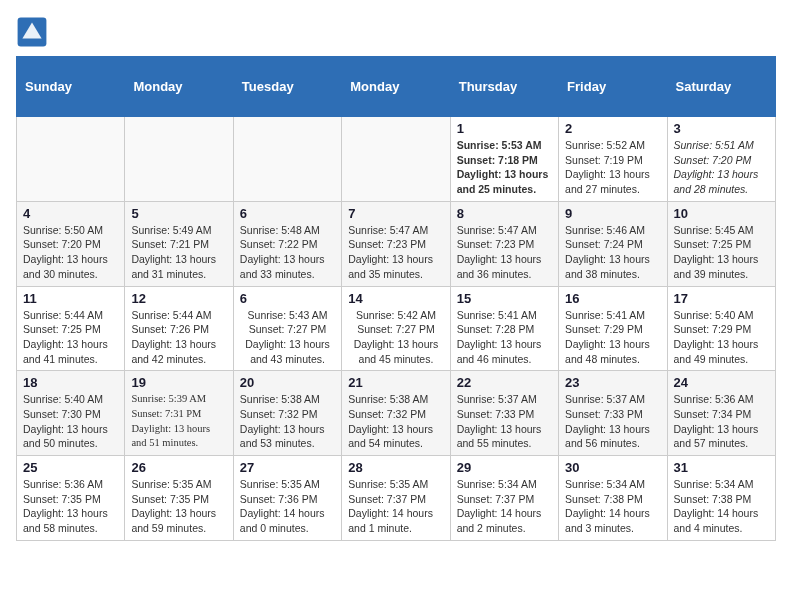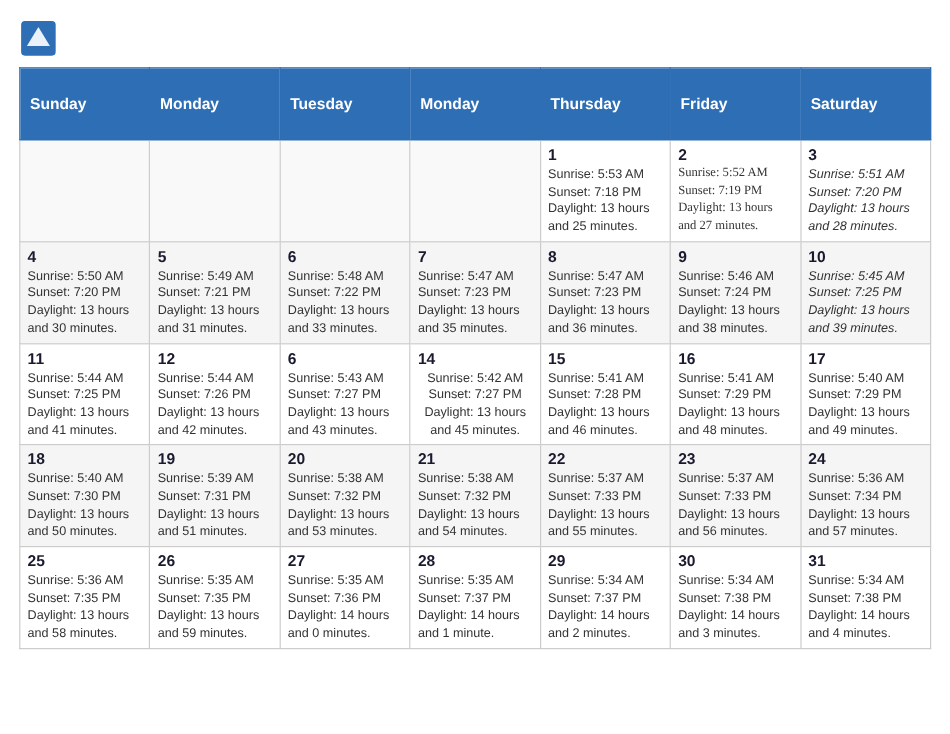--- a/index.html
+++ b/index.html
@@ -121,28 +121,28 @@
       </tr>
   </thead>
   <tbody id="calendar-body">
   <tr>
         <td class="empty-cell"></td>
         <td class="empty-cell"></td>
         <td class="empty-cell"></td>
         <td class="empty-cell"></td>
         <td>
           <div class="day-num">1</div>
-          <div class="day-info" style="white-space: pre-line;">Sunrise: 5:53 AM
+          <div class="day-info" style="white-space: pre-line; font-weight: bold;">Sunrise: 5:53 AM
 Sunset: 7:18 PM
 Daylight: 13 hours
 and 25 minutes.</div>
         </td>
         <td>
           <div class="day-num">2</div>
-          <div class="day-info" style="white-space: pre-line; font-family: Liberation Serif, serif;">Sunrise: 5:52 AM
+          <div class="day-info" style="white-space: pre-line;">Sunrise: 5:52 AM
 Sunset: 7:19 PM
 Daylight: 13 hours
 and 27 minutes.</div>
         </td>
         <td>
           <div class="day-num">3</div>
           <div class="day-info" style="white-space: pre-line; font-style: italic;">Sunrise: 5:51 AM
 Sunset: 7:20 PM
 Daylight: 13 hours
 and 28 minutes.</div>
@@ -186,21 +186,21 @@
         </td>
         <td>
           <div class="day-num">9</div>
           <div class="day-info" style="white-space: pre-line;">Sunrise: 5:46 AM
 Sunset: 7:24 PM
 Daylight: 13 hours
 and 38 minutes.</div>
         </td>
         <td>
           <div class="day-num">10</div>
-          <div class="day-info" style="white-space: pre-line; font-style: italic;">Sunrise: 5:45 AM
+          <div class="day-info" style="white-space: pre-line;">Sunrise: 5:45 AM
 Sunset: 7:25 PM
 Daylight: 13 hours
 and 39 minutes.</div>
         </td>
       </tr>
       <tr>
         <td>
           <div class="day-num">11</div>
           <div class="day-info" style="white-space: pre-line;">Sunrise: 5:44 AM
 Sunset: 7:25 PM
@@ -209,21 +209,21 @@
         </td>
         <td>
           <div class="day-num">12</div>
           <div class="day-info" style="white-space: pre-line;">Sunrise: 5:44 AM
 Sunset: 7:26 PM
 Daylight: 13 hours
 and 42 minutes.</div>
         </td>
         <td>
           <div class="day-num">6</div>
-          <div class="day-info" style="white-space: pre-line;">Sunrise: 5:43 AM
+          <div class="day-info" style="white-space: pre-line; text-align: center;">Sunrise: 5:43 AM
 Sunset: 7:27 PM
 Daylight: 13 hours
 and 43 minutes.</div>
         </td>
         <td>
           <div class="day-num">14</div>
           <div class="day-info" style="white-space: pre-line; text-align: center;">Sunrise: 5:42 AM
 Sunset: 7:27 PM
 Daylight: 13 hours
 and 45 minutes.</div>
@@ -253,21 +253,21 @@
       <tr>
         <td>
           <div class="day-num">18</div>
           <div class="day-info" style="white-space: pre-line;">Sunrise: 5:40 AM
 Sunset: 7:30 PM
 Daylight: 13 hours
 and 50 minutes.</div>
         </td>
         <td>
           <div class="day-num">19</div>
-          <div class="day-info" style="white-space: pre-line;">Sunrise: 5:39 AM
+          <div class="day-info" style="white-space: pre-line; font-family: Liberation Serif, serif;">Sunrise: 5:39 AM
 Sunset: 7:31 PM
 Daylight: 13 hours
 and 51 minutes.</div>
         </td>
         <td>
           <div class="day-num">20</div>
           <div class="day-info" style="white-space: pre-line;">Sunrise: 5:38 AM
 Sunset: 7:32 PM
 Daylight: 13 hours
 and 53 minutes.</div>

